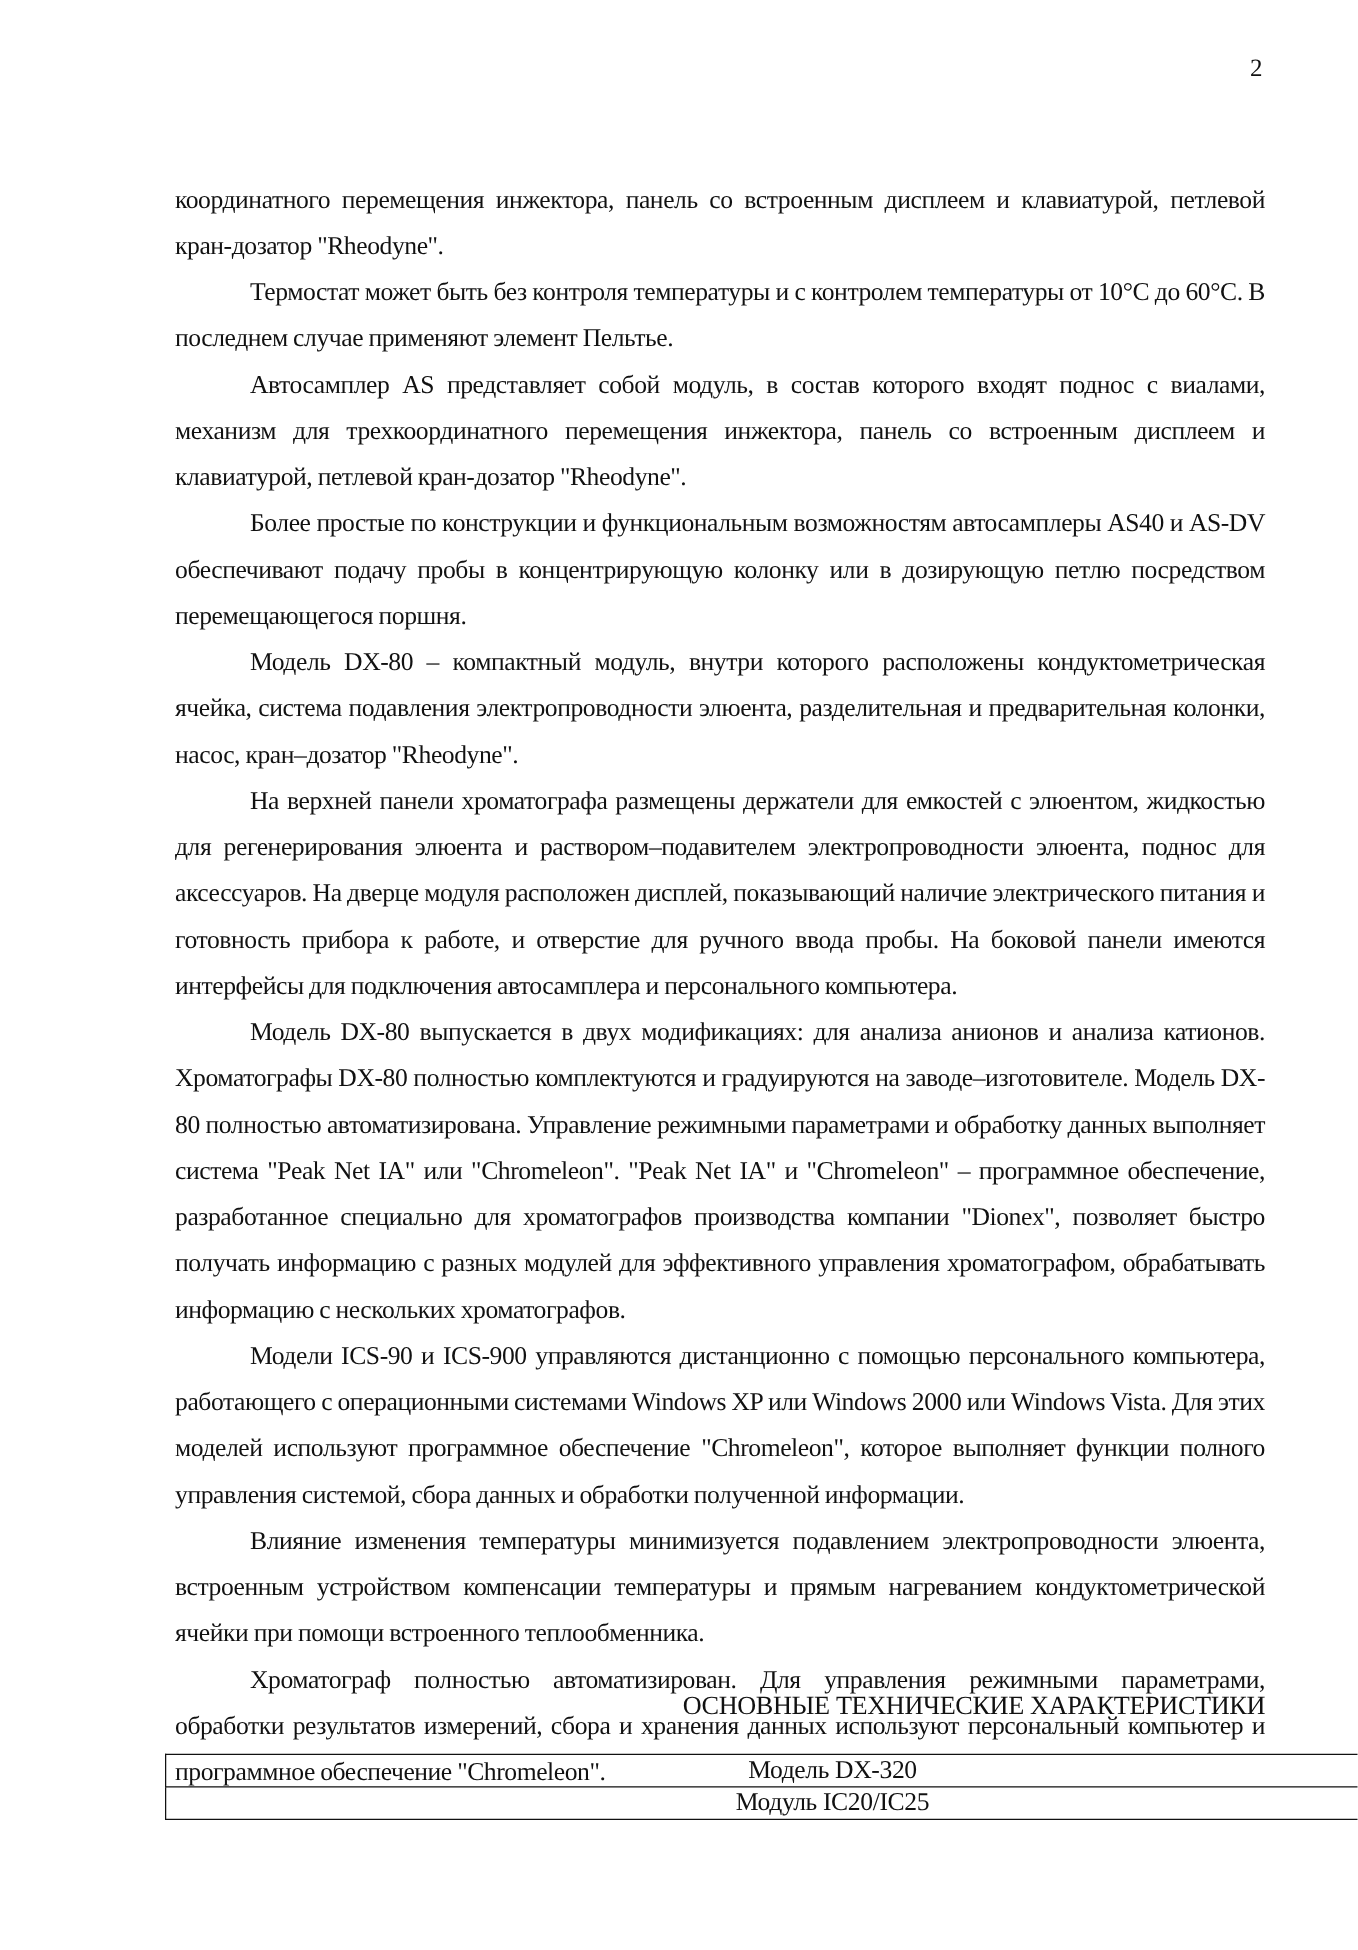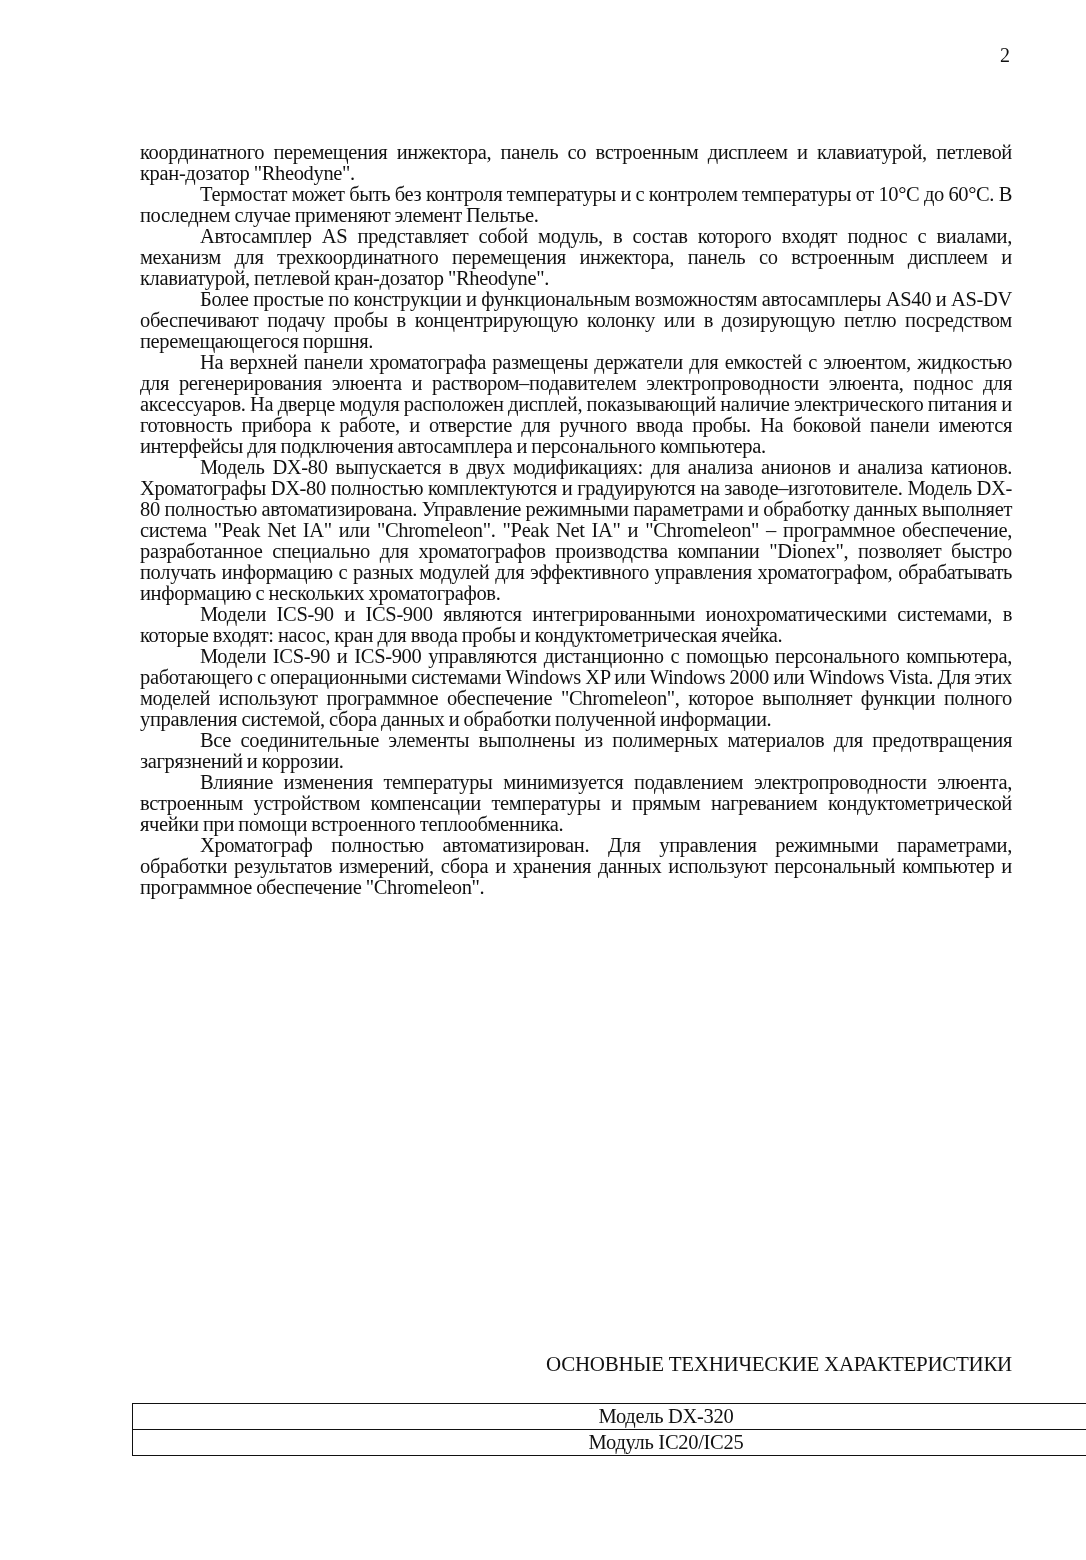--- a/index.html
+++ b/index.html
@@ -7,21 +7,21 @@
     width: 1086px; height: 1560px; position: relative; overflow: hidden;
     font-family: "Liberation Serif", "DejaVu Serif", serif;
     color: #111111;
   }
   .page-number {
     position: absolute; top: 44px; left: 1000px;
     font-size: 20px;
   }
   .text-block {
     position: absolute; top: 142px; left: 140px; width: 872px;
-    font-size: 20.5px; line-height: 21px;
+    font-size: 20.5px; line-height: 37px;
     text-align: justify;
     letter-spacing: -0.35px;
     word-spacing: -0.5px;
   }
   .text-block p { margin: 0; text-indent: 60px; }
   .text-block p.cont { text-indent: 0; }
   .section-title {
     position: absolute; top: 1352px; left: 140px; width: 872px;
     text-align: right; font-size: 21px; letter-spacing: -0.3px;
   }
@@ -37,25 +37,24 @@
 </head>
 <body>
 
 <div class="page-number">2</div>
 
 <div class="text-block">
   <p class="cont">координатного перемещения инжектора, панель со встроенным дисплеем и клавиатурой, петлевой кран-дозатор "Rheodyne".</p>
   <p>Термостат может быть без контроля температуры и с контролем температуры от 10°С до 60°С. В последнем случае применяют элемент Пельтье.</p>
   <p>Автосамплер AS представляет собой модуль, в состав которого входят поднос с виалами, механизм для трехкоординатного перемещения инжектора, панель со встроенным дисплеем и клавиатурой, петлевой кран-дозатор "Rheodyne".</p>
   <p>Более простые по конструкции и функциональным возможностям автосамплеры AS40 и AS-DV обеспечивают подачу пробы в концентрирующую колонку или в дозирующую петлю посредством перемещающегося поршня.</p>
+  <p>Модель DX-80 – компактный модуль, внутри которого расположены кондуктометрическая ячейка, система подавления электропроводности элюента, разделительная и предварительная колонки, насос, кран–дозатор "Rheodyne".</p>
   <p>На верхней панели хроматографа размещены держатели для емкостей с элюентом, жидкостью для регенерирования элюента и раствором–подавителем электропроводности элюента, поднос для аксессуаров. На дверце модуля расположен дисплей, показывающий наличие электрического питания и готовность прибора к работе, и отверстие для ручного ввода пробы. На боковой панели имеются интерфейсы для подключения автосамплера и персонального компьютера.</p>
   <p>Модель DX-80 выпускается в двух модификациях: для анализа анионов и анализа катионов. Хроматографы DX-80 полностью комплектуются и градуируются на заводе–изготовителе. Модель DX-80 полностью автоматизирована. Управление режимными параметрами и обработку данных выполняет система "Peak Net IA" или "Chromeleon". "Peak Net IA" и "Chromeleon" – программное обеспечение, разработанное специально для хроматографов производства компании "Dionex", позволяет быстро получать информацию с разных модулей для эффективного управления хроматографом, обрабатывать информацию с нескольких хроматографов.</p>
-  <p>Модели ICS-90 и ICS-900 являются интегрированными ионохроматическими системами, в которые входят: насос, кран для ввода пробы и кондуктометрическая ячейка.</p>
   <p>Модели ICS-90 и ICS-900 управляются дистанционно с помощью персонального компьютера, работающего с операционными системами Windows XP или Windows 2000 или Windows Vista. Для этих моделей используют программное обеспечение "Chromeleon", которое выполняет функции полного управления системой, сбора данных и обработки полученной информации.</p>
-  <p>Все соединительные элементы выполнены из полимерных материалов для предотвращения загрязнений и коррозии.</p>
   <p>Влияние изменения температуры минимизуется подавлением электропроводности элюента, встроенным устройством компенсации температуры и прямым нагреванием кондуктометрической ячейки при помощи встроенного теплообменника.</p>
   <p>Хроматограф полностью автоматизирован. Для управления режимными параметрами, обработки результатов измерений, сбора и хранения данных используют персональный компьютер и программное обеспечение "Chromeleon".</p>
 </div>
 
 <div class="section-title">ОСНОВНЫЕ ТЕХНИЧЕСКИЕ ХАРАКТЕРИСТИКИ</div>
 
 <table class="spec-table">
   <tbody>
     <tr>
       <td>Модель DX-320</td>

